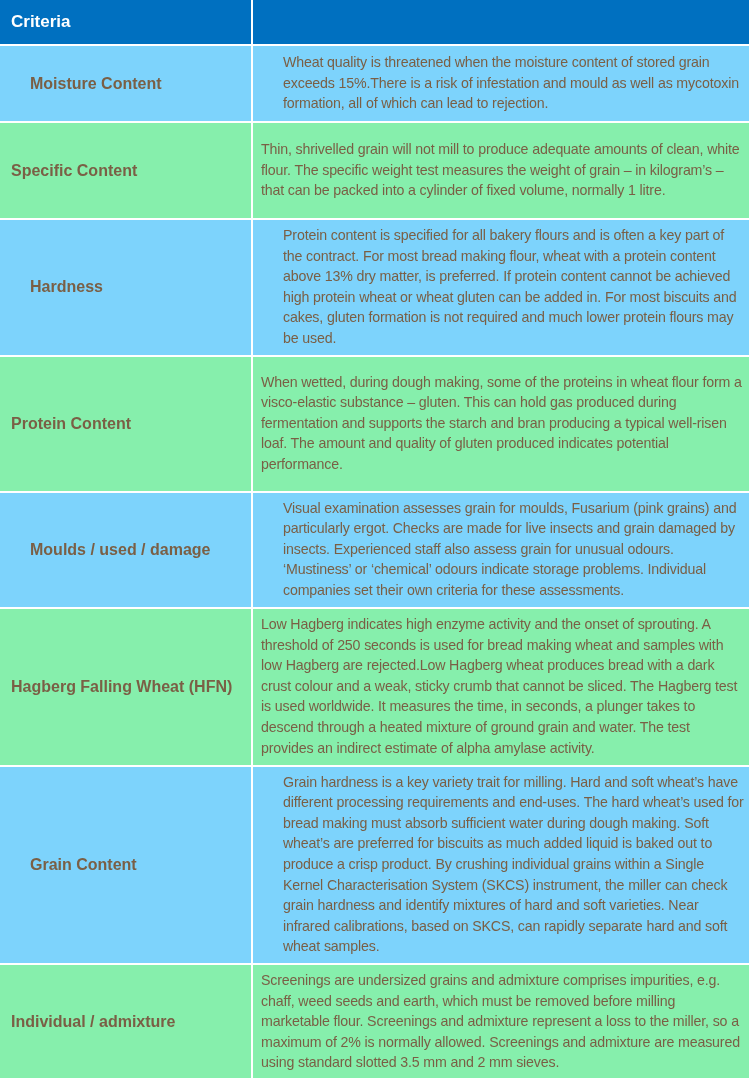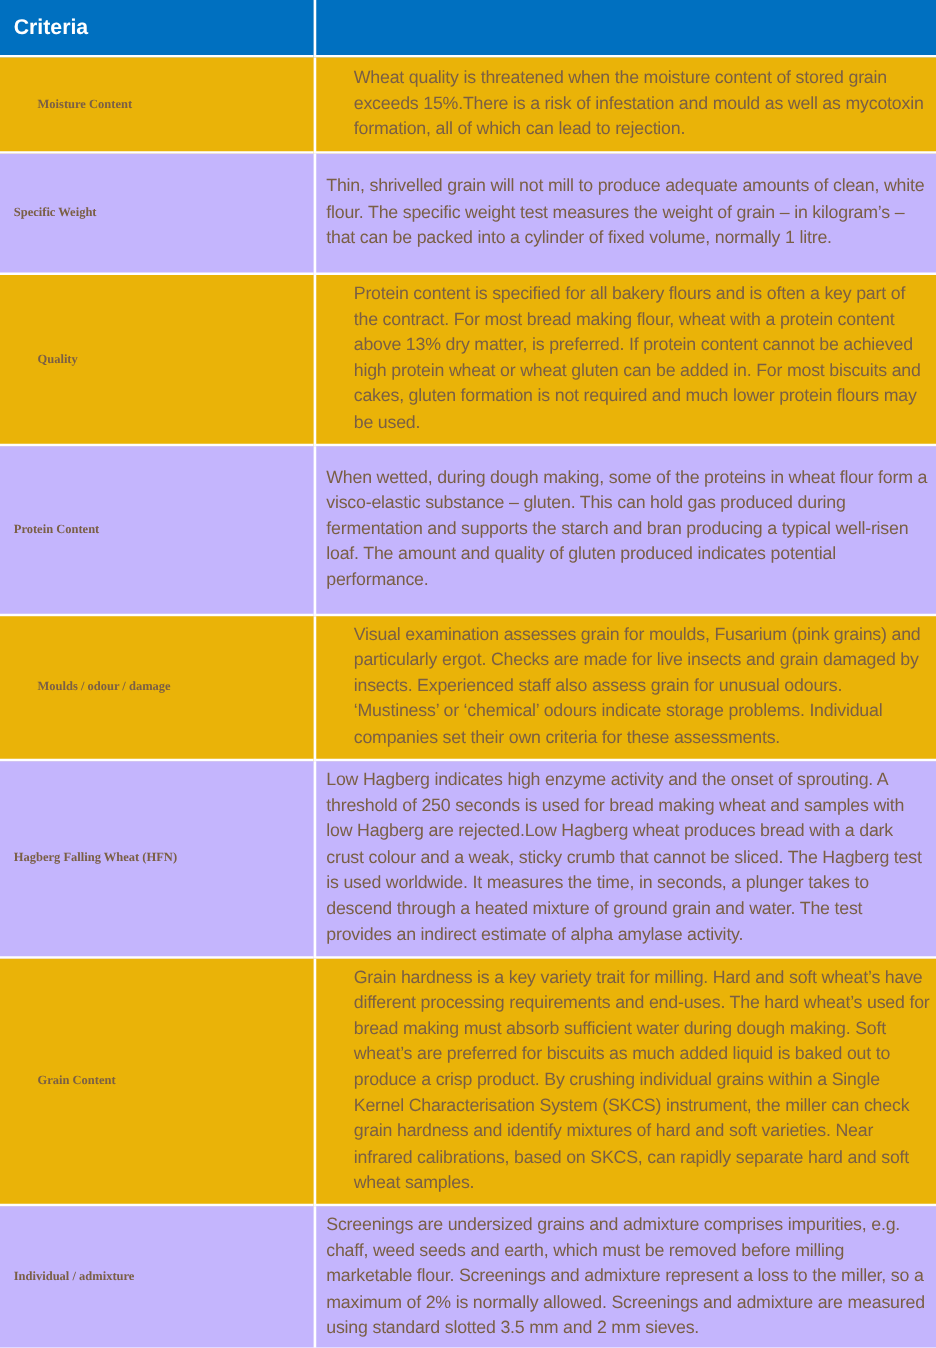--- a/index.html
+++ b/index.html
@@ -36,33 +36,32 @@
       border-left: 2px solid #ffffff;
       padding: 0;
     }
     td {
       vertical-align: middle;
       border-bottom: 2px solid #ffffff;
       color: #7a5f45;
     }
     td.label {
       font-weight: bold;
-      font-size: 10px;
+      font-size: 16px;
       padding: 0 0 0 11px;
-      font-family: Liberation Serif, serif;
     }
     td.desc {
       font-size: 14.2px;
       line-height: 20.6px;
       padding: 5px 4px 6px 8px;
       border-left: 2px solid #ffffff;
       letter-spacing: -0.15px;
     }
-    tr.dark td { background: #eab308; padding-left: 30px; }
-    tr.light td { background: #c4b5fd; }
+    tr.dark td { background: #7dd3fc; padding-left: 30px; }
+    tr.light td { background: #86efac; }
   </style>
 </head>
 <body>
 
 <table class="criteria">
   <colgroup>
       <col class="c1">
       <col class="c2">
     </colgroup>
   <thead>
@@ -70,33 +69,33 @@
       <th>Criteria</th>
       <th class="h2"></th>
     </tr>
   </thead>
   <tbody>
     <tr class="dark" style="height:77px">
       <td class="label">Moisture Content</td>
       <td class="desc">Wheat quality is threatened when the moisture content of stored grain exceeds 15%.There is a risk of infestation and mould as well as mycotoxin formation, all of which can lead to rejection.</td>
     </tr>
     <tr class="light" style="height:97px">
-      <td class="label">Specific Weight</td>
+      <td class="label">Specific Content</td>
       <td class="desc">Thin, shrivelled grain will not mill to produce adequate amounts of clean, white flour. The specific weight test measures the weight of grain – in kilogram’s – that can be packed into a cylinder of fixed volume, normally 1 litre.</td>
     </tr>
     <tr class="dark" style="height:136px">
-      <td class="label">Quality</td>
+      <td class="label">Hardness</td>
       <td class="desc">Protein content is specified for all bakery flours and is often a key part of the contract. For most bread making flour, wheat with a protein content above 13% dry matter, is preferred. If protein content cannot be achieved high protein wheat or wheat gluten can be added in. For most biscuits and cakes, gluten formation is not required and much lower protein flours may be used.</td>
     </tr>
     <tr class="light" style="height:136px">
       <td class="label">Protein Content</td>
       <td class="desc">When wetted, during dough making, some of the proteins in wheat flour form a visco-elastic substance – gluten. This can hold gas produced during fermentation and supports the starch and bran producing a typical well-risen loaf. The amount and quality of gluten produced indicates potential performance.</td>
     </tr>
     <tr class="dark" style="height:116px">
-      <td class="label">Moulds / odour / damage</td>
+      <td class="label">Moulds / used / damage</td>
       <td class="desc">Visual examination assesses grain for moulds, Fusarium (pink grains) and particularly ergot. Checks are made for live insects and grain damaged by insects. Experienced staff also assess grain for unusual odours. ‘Mustiness’ or ‘chemical’ odours indicate storage problems. Individual companies set their own criteria for these assessments.</td>
     </tr>
     <tr class="light" style="height:158px">
       <td class="label">Hagberg Falling Wheat (HFN)</td>
       <td class="desc">Low Hagberg indicates high enzyme activity and the onset of sprouting. A threshold of 250 seconds is used for bread making wheat and samples with low Hagberg are rejected.Low Hagberg wheat produces bread with a dark crust colour and a weak, sticky crumb that cannot be sliced. The Hagberg test is used worldwide. It measures the time, in seconds, a plunger takes to descend through a heated mixture of ground grain and water. The test provides an indirect estimate of alpha amylase activity.</td>
     </tr>
     <tr class="dark" style="height:196px">
       <td class="label">Grain Content</td>
       <td class="desc">Grain hardness is a key variety trait for milling. Hard and soft wheat’s have different processing requirements and end-uses. The hard wheat’s used for bread making must absorb sufficient water during dough making. Soft wheat’s are preferred for biscuits as much added liquid is baked out to produce a crisp product. By crushing individual grains within a Single Kernel Characterisation System (SKCS) instrument, the miller can check grain hardness and identify mixtures of hard and soft varieties. Near infrared calibrations, based on SKCS, can rapidly separate hard and soft wheat samples.</td>
     </tr>

